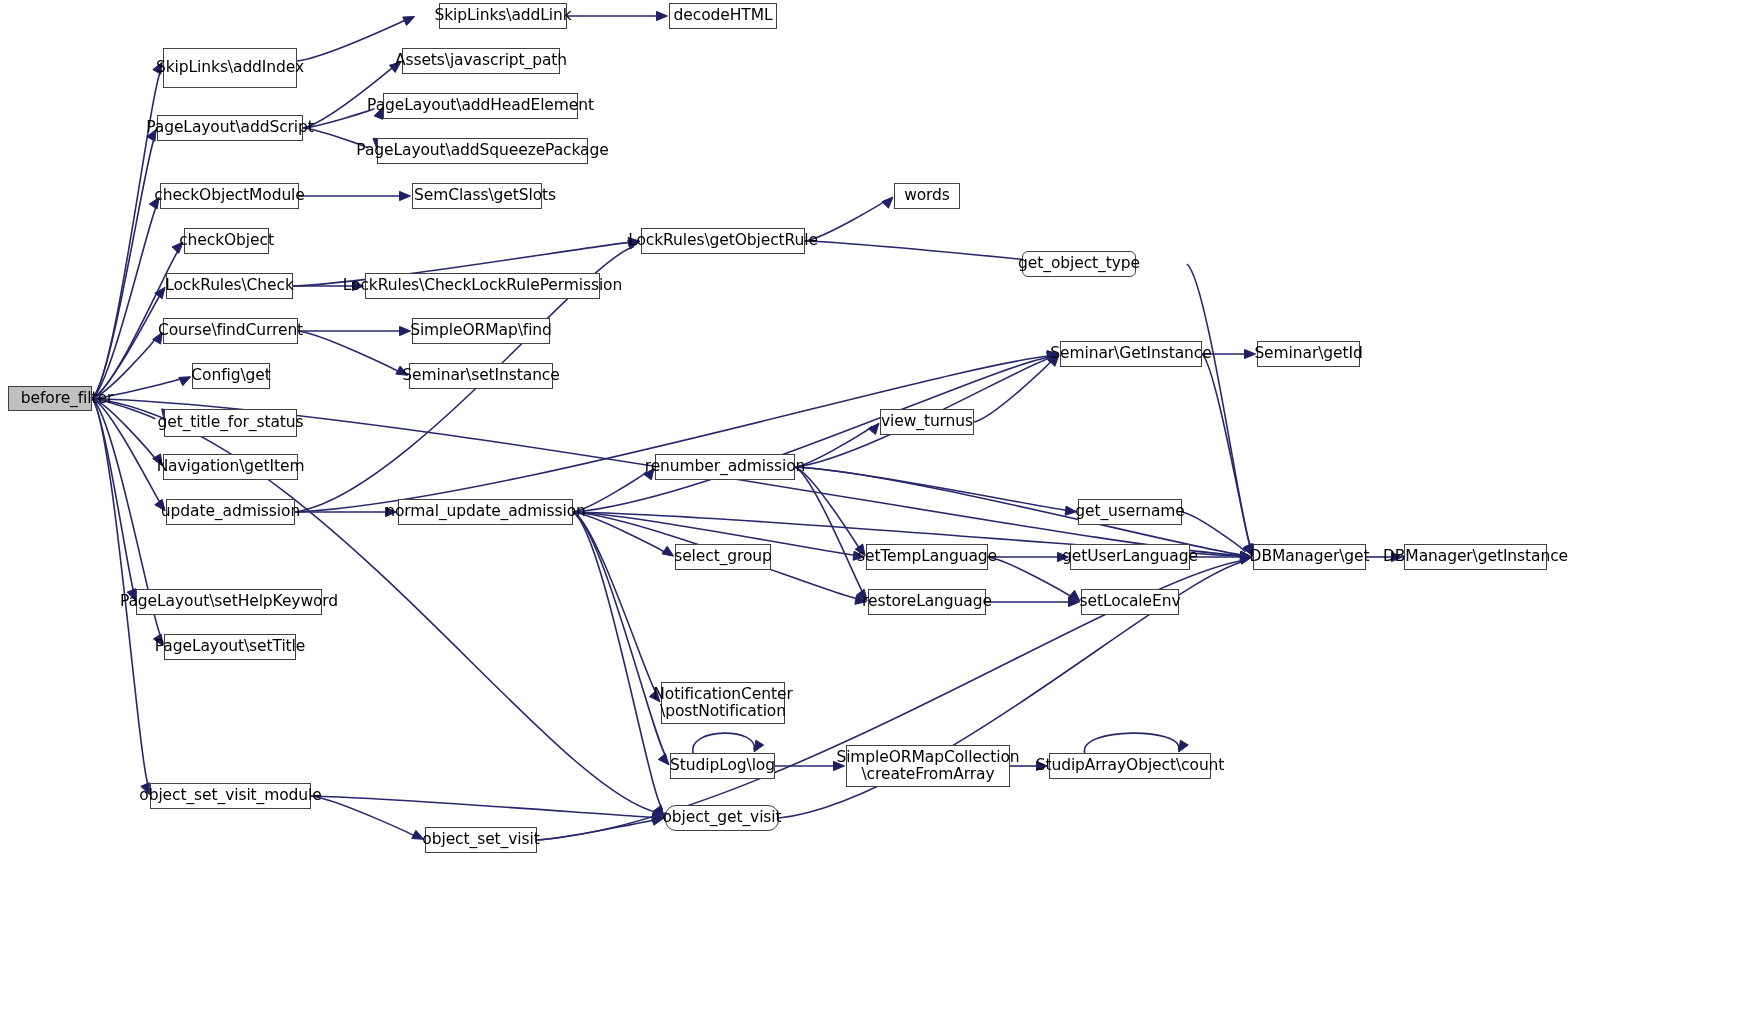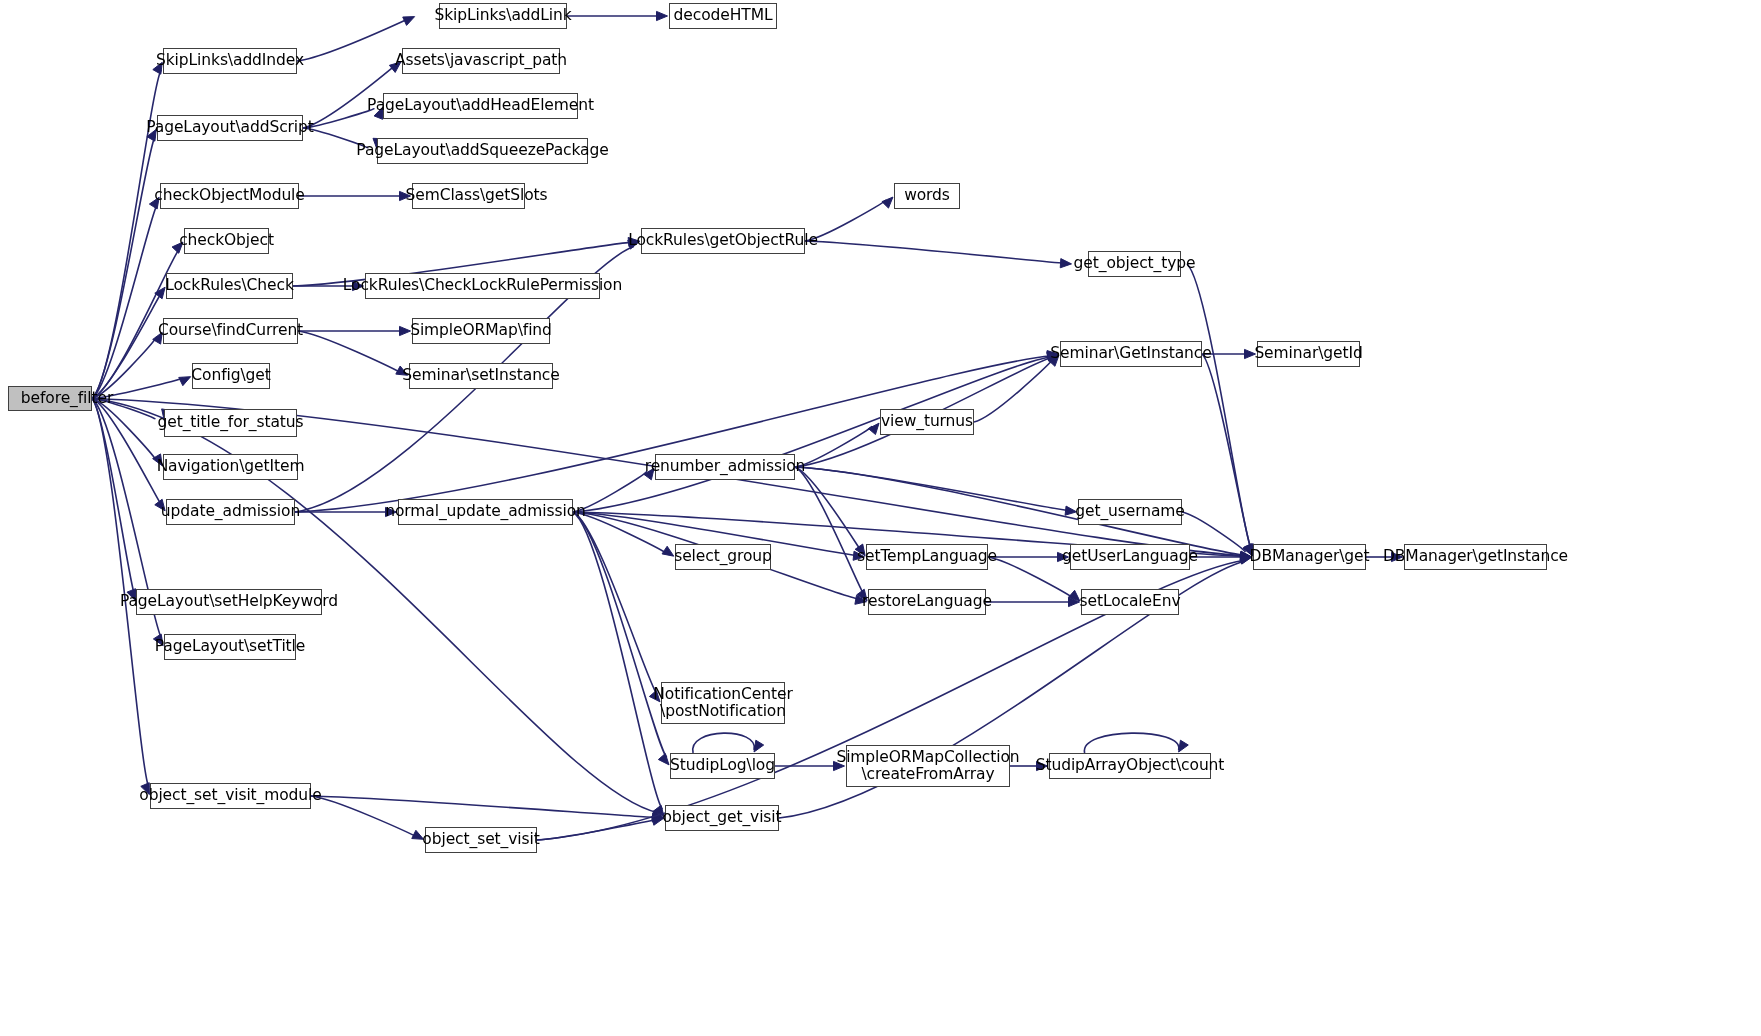--- a/index.html
+++ b/index.html
@@ -184,35 +184,35 @@
       <polygon points="423.6576908132832,839.3305180754825 411.7610122088396,838.5373988016188 415.86716801254715,830.3045691230891"></polygon>
       <path d="M537,840 C563.7733333333333,838.68 650.2746666666667,820.8445209403941 656.1300599831623,819.524520940394"></path>
       <polygon points="663.5367212406813,818.3298716000613 653.8176165791996,825.2363181957546 651.7944040988235,816.2615418052671"></polygon>
       <path d="M537,840 C764.6283333333333,823.02 1127.8044166666666,577.2882246654924 1244.6300746979064,560.3082246654924"></path>
       <polygon points="1251.5155971416602,557.2157502124052 1241.2916101652113,563.3500872022846 1239.9683421957934,554.2457496711343"></polygon>
       <path d="M779,818 C925.3475000000001,802.34 1172.508875,577.0010991529751 1245.1161647566657,561.3410991529752"></path>
       <polygon points="1251.5337167864134,557.316249170045 1241.7508040082498,564.1320116053743 1239.8111424319736,555.1388078953765"></polygon>
     </svg>
   <div id="node-layer">
       <div class="node root" style="left: 8px; top: 386px; width: 84px; height: 25px;">before_filter</div>
-      <div class="node" style="left: 163px; top: 48px; width: 134px; height: 26px;">SkipLinks\addIndex</div>
+      <div class="node" style="left: 163px; top: 48px; width: 134px; height: 40px;">SkipLinks\addIndex</div>
       <div class="node" style="left: 416px; top: 3px; width: 128px; height: 26px; margin-left: 23px;">SkipLinks\addLink</div>
       <div class="node" style="left: 669px; top: 3px; width: 108px; height: 26px;">decodeHTML</div>
       <div class="node" style="left: 157px; top: 115px; width: 146px; height: 26px;">PageLayout\addScript</div>
       <div class="node" style="left: 402px; top: 48px; width: 158px; height: 26px;">Assets\javascript_path</div>
       <div class="node" style="left: 383px; top: 93px; width: 195px; height: 26px;">PageLayout\addHeadElement</div>
       <div class="node" style="left: 377px; top: 138px; width: 211px; height: 26px;">PageLayout\addSqueezePackage</div>
       <div class="node" style="left: 160px; top: 183px; width: 139px; height: 26px;">checkObjectModule</div>
-      <div class="node" style="left: 412px; top: 183px; width: 113px; height: 26px; padding-left: 16px;">SemClass\getSlots</div>
+      <div class="node" style="left: 412px; top: 183px; width: 130px; height: 26px; padding-left: 16px;">SemClass\getSlots</div>
       <div class="node" style="left: 184px; top: 228px; width: 85px; height: 26px;">checkObject</div>
       <div class="node" style="left: 166px; top: 273px; width: 127px; height: 26px;">LockRules\Check</div>
       <div class="node" style="left: 365px; top: 273px; width: 235px; height: 26px;">LockRules\CheckLockRulePermission</div>
       <div class="node" style="left: 641px; top: 228px; width: 164px; height: 26px;">LockRules\getObjectRule</div>
       <div class="node" style="left: 894px; top: 183px; width: 66px; height: 26px;">words</div>
-      <div class="node" style="left: 1088px; top: 251px; width: 93px; height: 26px;">get_object_type</div>
+      <div class="node" style="left: 1022px; top: 251px; width: 114px; height: 26px; border-radius: 6px;">get_object_type</div>
       <div class="node" style="left: 163px; top: 318px; width: 135px; height: 26px;">Course\findCurrent</div>
       <div class="node" style="left: 412px; top: 318px; width: 138px; height: 26px;">SimpleORMap\find</div>
       <div class="node" style="left: 409px; top: 363px; width: 144px; height: 26px;">Seminar\setInstance</div>
       <div class="node" style="left: 192px; top: 363px; width: 78px; height: 26px;">Config\get</div>
       <div class="node" style="left: 164px; top: 409px; width: 133px; height: 28px;">get_title_for_status</div>
       <div class="node" style="left: 163px; top: 454px; width: 135px; height: 26px;">Navigation\getItem</div>
       <div class="node" style="left: 166px; top: 499px; width: 129px; height: 26px;">update_admission</div>
       <div class="node" style="left: 398px; top: 499px; width: 175px; height: 26px;">normal_update_admission</div>
       <div class="node" style="left: 1060px; top: 341px; width: 142px; height: 26px;">Seminar\GetInstance</div>
       <div class="node" style="left: 1257px; top: 341px; width: 103px; height: 26px;">Seminar\getId</div>
@@ -228,16 +228,16 @@
       <div class="node" style="left: 1081px; top: 589px; width: 98px; height: 26px;">setLocaleEnv</div>
       <div class="node" style="left: 136px; top: 589px; width: 186px; height: 26px;">PageLayout\setHelpKeyword</div>
       <div class="node" style="left: 164px; top: 634px; width: 132px; height: 26px;">PageLayout\setTitle</div>
       <div class="node" style="left: 661px; top: 682px; width: 124px; height: 42px;">NotificationCenter
 \postNotification</div>
       <div class="node" style="left: 670px; top: 753px; width: 105px; height: 26px;">StudipLog\log</div>
       <div class="node" style="left: 846px; top: 745px; width: 164px; height: 42px;">SimpleORMapCollection
 \createFromArray</div>
       <div class="node" style="left: 1049px; top: 753px; width: 162px; height: 26px;">StudipArrayObject\count</div>
       <div class="node" style="left: 150px; top: 783px; width: 161px; height: 26px;">object_set_visit_module</div>
-      <div class="node" style="left: 665px; top: 805px; width: 114px; height: 26px;">object_get_visit</div>
+      <div class="node" style="left: 665px; top: 805px; width: 114px; height: 26px; border-radius: 11px;">object_get_visit</div>
       <div class="node" style="left: 425px; top: 827px; width: 112px; height: 26px;">object_set_visit</div>
     </div>
 </div>
 
 </body></html>

